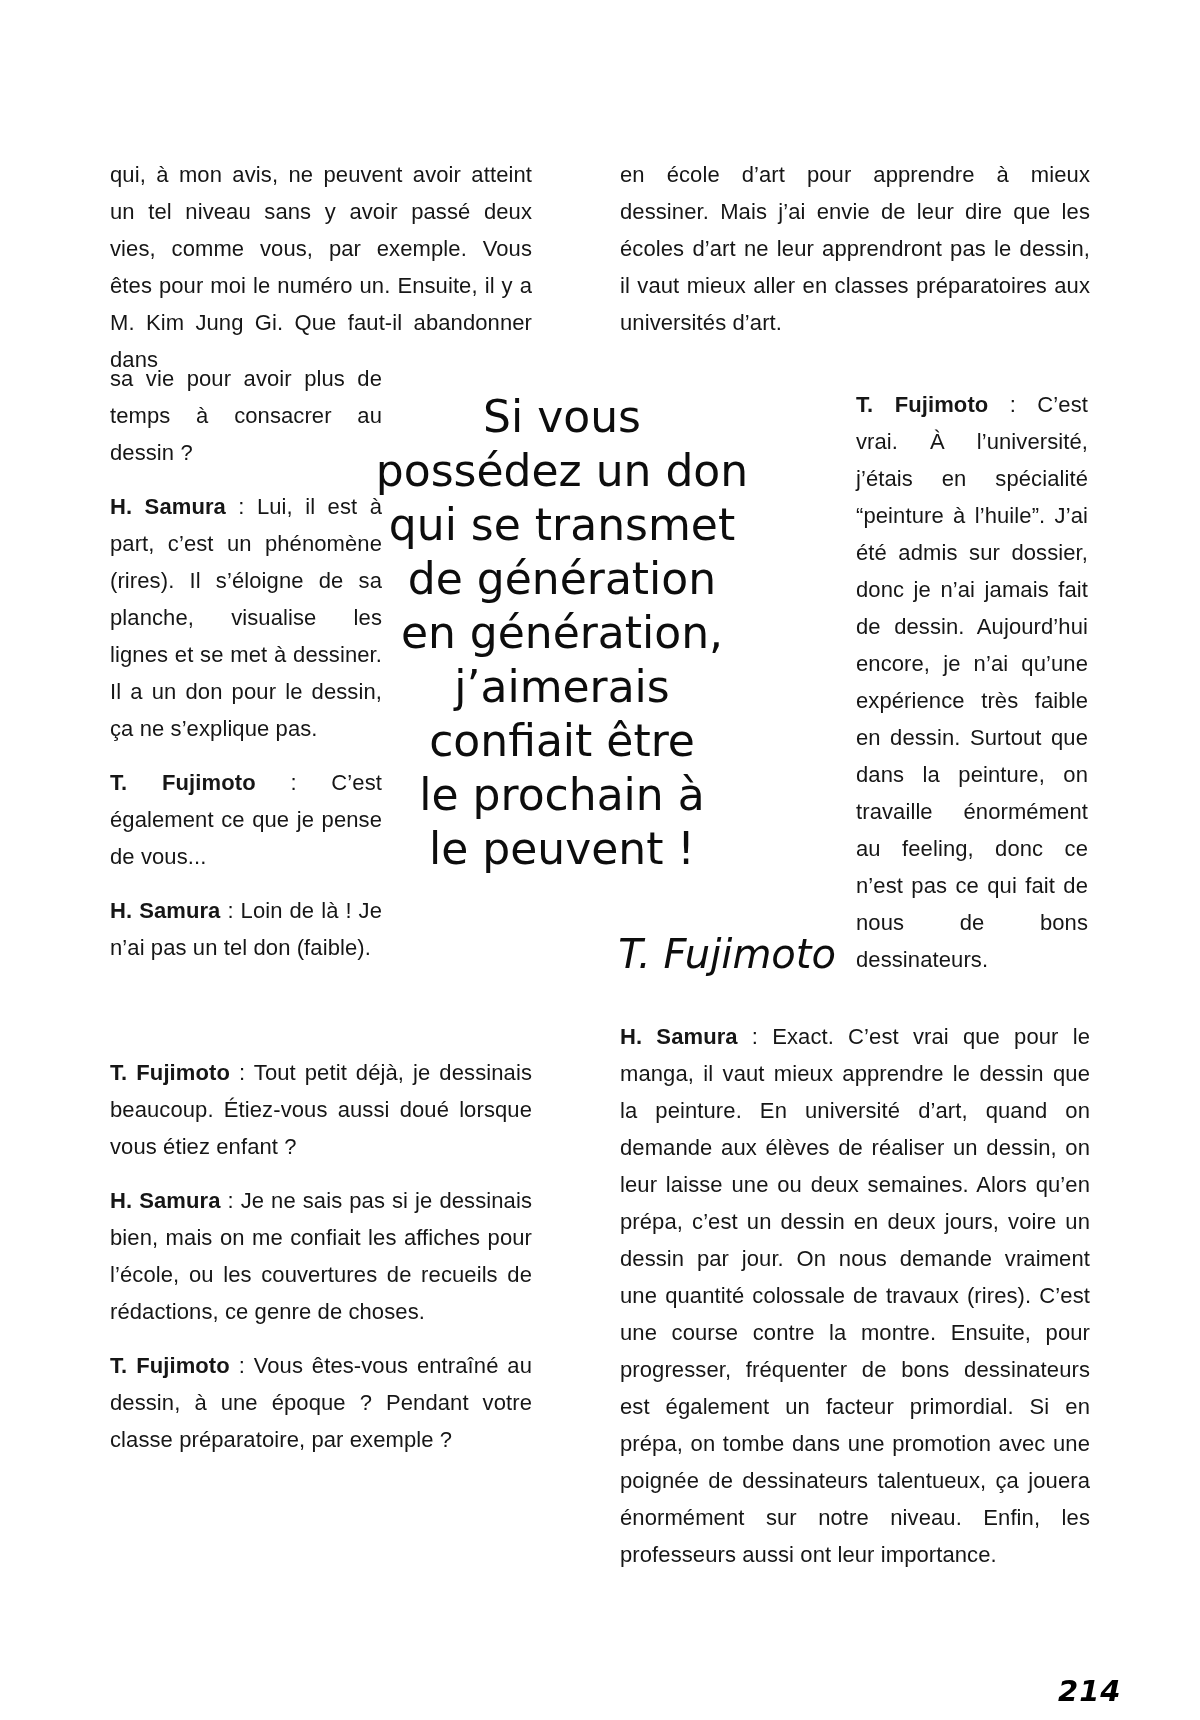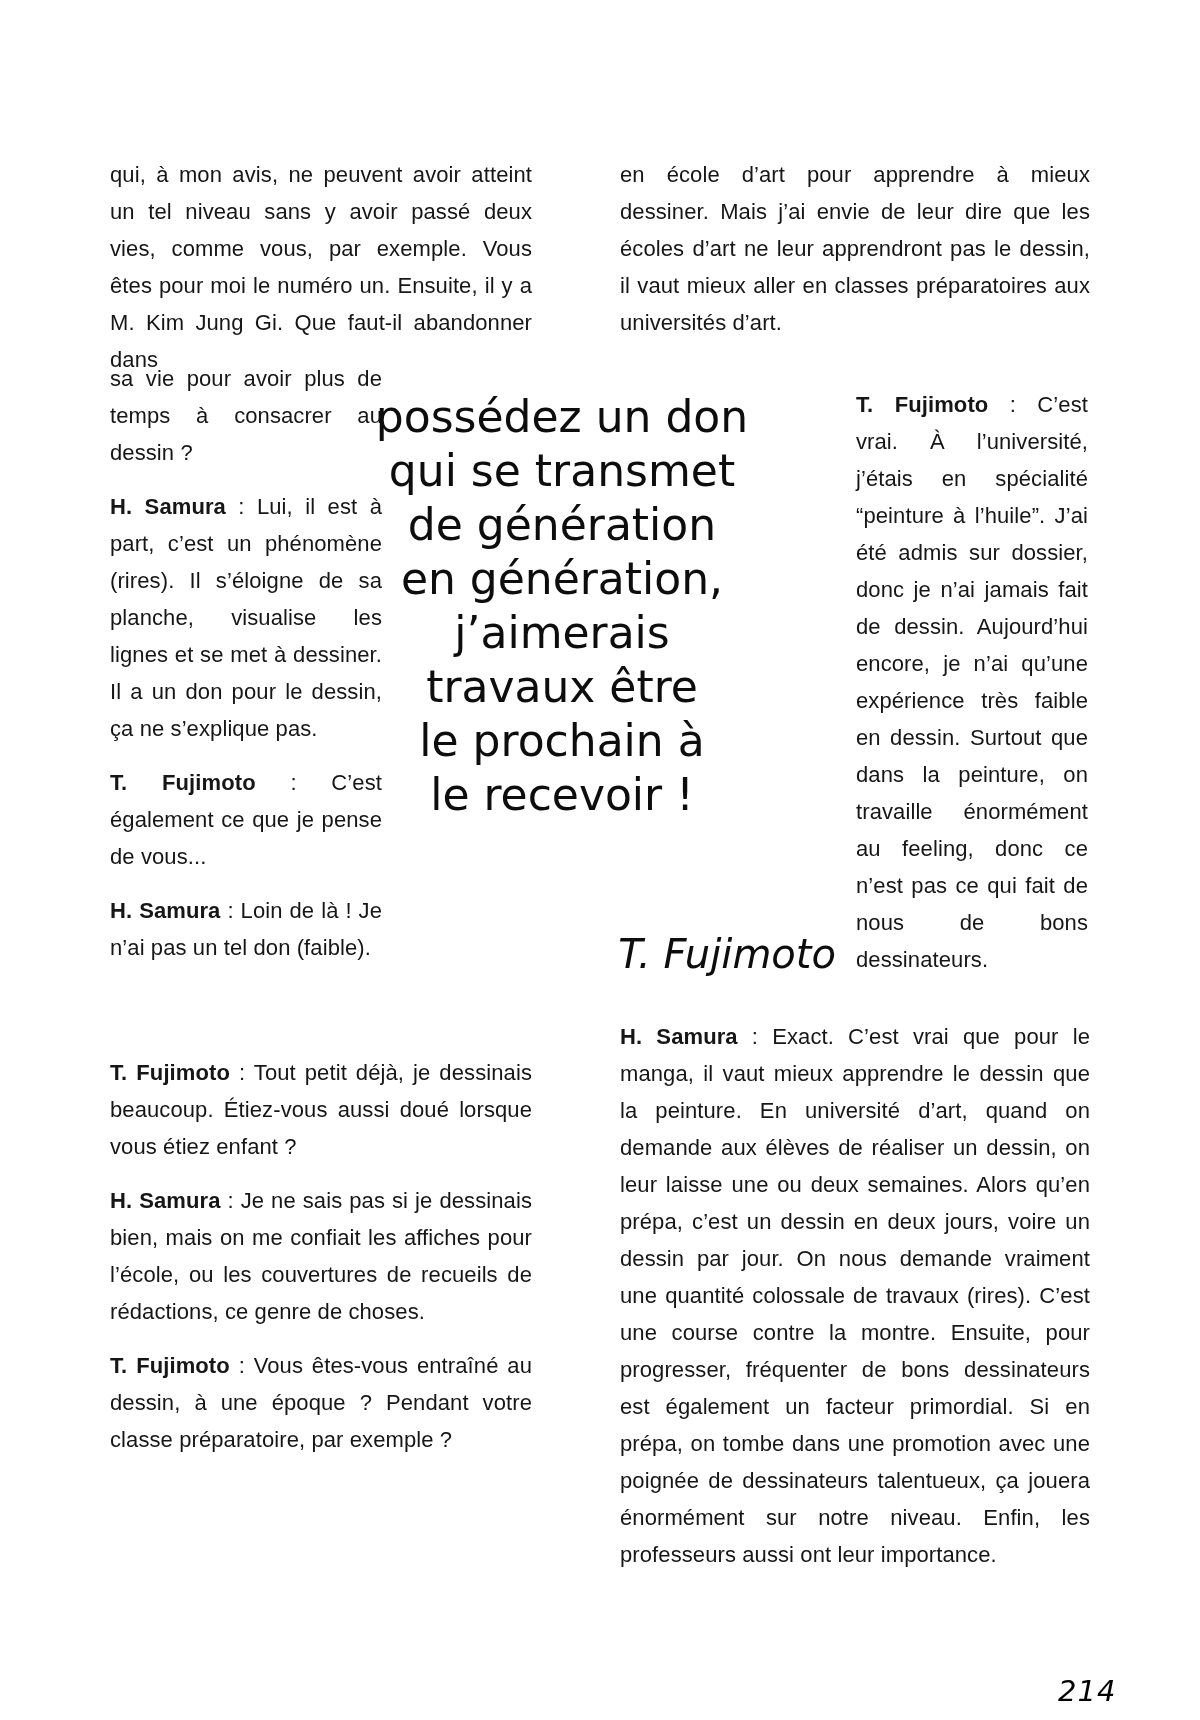--- a/index.html
+++ b/index.html
@@ -49,21 +49,21 @@
     font-family: "DejaVu Sans", sans-serif;
     font-style: italic;
     font-size: 40px;
     color: #0d0d0d;
   }
   #page-number {
     position: absolute;
     left: 1058px; top: 1636px;
     font-family: "DejaVu Sans", sans-serif;
     font-size: 29px;
-    font-weight: normal;
+    font-weight: bold;
     font-style: italic;
     letter-spacing: 1px;
     color: #000000;
   }
 </style>
 </head>
 <body>
 
 <div class="page">
 
@@ -90,27 +90,28 @@
 
   <div class="block" id="right-narrow">
     <p><b class="spk">T. Fujimoto</b><span> : C’est vrai. À l’université, j’étais en spécialité “peinture à l’huile”. J’ai été admis sur dossier, donc je n’ai jamais fait de dessin. Aujourd’hui encore, je n’ai qu’une expérience très faible en dessin. Surtout que dans la peinture, on travaille énormément au feeling, donc ce n’est pas ce qui fait de nous de bons dessinateurs.</span></p>
   </div>
 
   <div class="block" id="right-bottom">
     <p><b class="spk">H. Samura</b><span> : Exact. C’est vrai que pour le manga, il vaut mieux apprendre le dessin que la peinture. En université d’art, quand on demande aux élèves de réaliser un dessin, on leur laisse une ou deux semaines. Alors qu’en prépa, c’est un dessin en deux jours, voire un dessin par jour. On nous demande vraiment une quantité colossale de travaux (rires). C’est une course contre la montre. Ensuite, pour progresser, fréquenter de bons dessinateurs est également un facteur primordial. Si en prépa, on tombe dans une promotion avec une poignée de dessinateurs talentueux, ça jouera énormément sur notre niveau. Enfin, les professeurs aussi ont leur importance.</span></p>
   </div>
 
   <div id="quote">
+    <div class="ql">Si vous</div>
     <div class="ql">possédez un don</div>
     <div class="ql">qui se transmet</div>
     <div class="ql">de génération</div>
     <div class="ql">en génération,</div>
     <div class="ql">j’aimerais</div>
-    <div class="ql">travaux être</div>
+    <div class="ql">confiait être</div>
     <div class="ql">le prochain à</div>
-    <div class="ql">le recevoir !</div>
+    <div class="ql">le peuvent !</div>
   </div>
 
   <div id="signature">T. Fujimoto</div>
 
   <div id="page-number">214</div>
 
 </div>
 
 </body></html>

